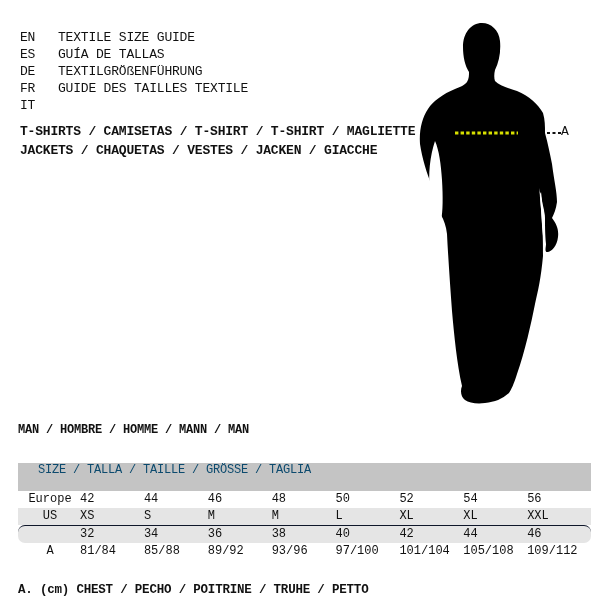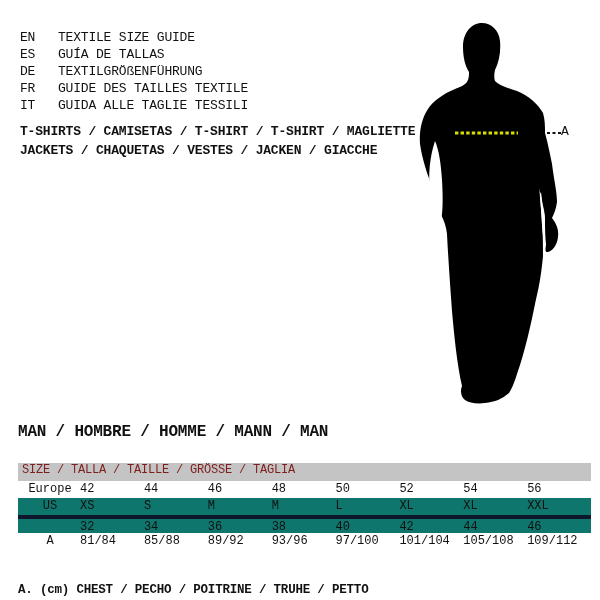--- a/index.html
+++ b/index.html
@@ -15,28 +15,28 @@
   .lang-code { width:38px; }
 
   
   .cat-block { position:absolute; left:20px; top:106px; font-size:13px; font-weight:bold; line-height:19px; letter-spacing:-0.2px; }
 
   
   .figure-svg { position:absolute; left:395px; top:0; width:200px; height:400px; }
   .measure-label { position:absolute; left:561px; top:108px; font-size:13px; font-weight:400; }
 
   
-  .section-title { position:absolute; left:18px; top:407px; font-size:16px; font-weight:bold; letter-spacing:-0.2px; }
+  .section-title { position:absolute; left:18px; top:407px; font-size:12px; font-weight:bold; letter-spacing:-0.2px; }
 
   
   .size-table { position:absolute; left:18px; top:447px; width:573px; font-size:12px; }
-  .st-header { background:#c4c4c4; height:18px; line-height:15px; padding-left:4px; color:#7f1d1d; letter-spacing:-0.2px; }
+  .st-header { background:#c4c4c4; height:28px; line-height:15px; padding-left:20px; color:#0c4a6e; letter-spacing:-0.2px; }
   .st-row { display:flex; height:17px; line-height:17px; }
-  .st-row.shaded { background:#0f766e; }
-  .st-row.sep { border-top:4px solid #0f172a; height:18px; }
+  .st-row.shaded { background:#e5e5e5; }
+  .st-row.sep { border-top:1px solid #0f172a; height:18px;border-radius:7px; }
   .st-label { width:62px; padding-left:2px; text-align:center; }
   .st-cell { flex:1; }
 
   
   .footnote { position:absolute; left:18px; top:567px; font-size:12.5px; font-weight:bold; letter-spacing:-0.2px; }
 </style>
 </head>
 <body>
 
 <div class="canvas">
@@ -53,21 +53,20 @@
     <div class="lang-row">
       <span class="lang-code">DE</span>
       <span class="lang-label">TEXTILGRÖßENFÜHRUNG</span>
     </div>
     <div class="lang-row">
       <span class="lang-code">FR</span>
       <span class="lang-label">GUIDE DES TAILLES TEXTILE</span>
     </div>
     <div class="lang-row">
       <span class="lang-code">IT</span>
-      <span class="lang-label">GUIDA ALLE TAGLIE TESSILI</span>
     </div>
   </div>
 
   <div class="cat-block">
     <div>T-SHIRTS / CAMISETAS / T-SHIRT / T-SHIRT / MAGLIETTE</div>
     <div>JACKETS / CHAQUETAS / VESTES / JACKEN / GIACCHE</div>
   </div>
 
   <svg class="figure-svg" viewBox="0 0 200 400" xmlns="http://www.w3.org/2000/svg">
     <path fill="#000000" d="

